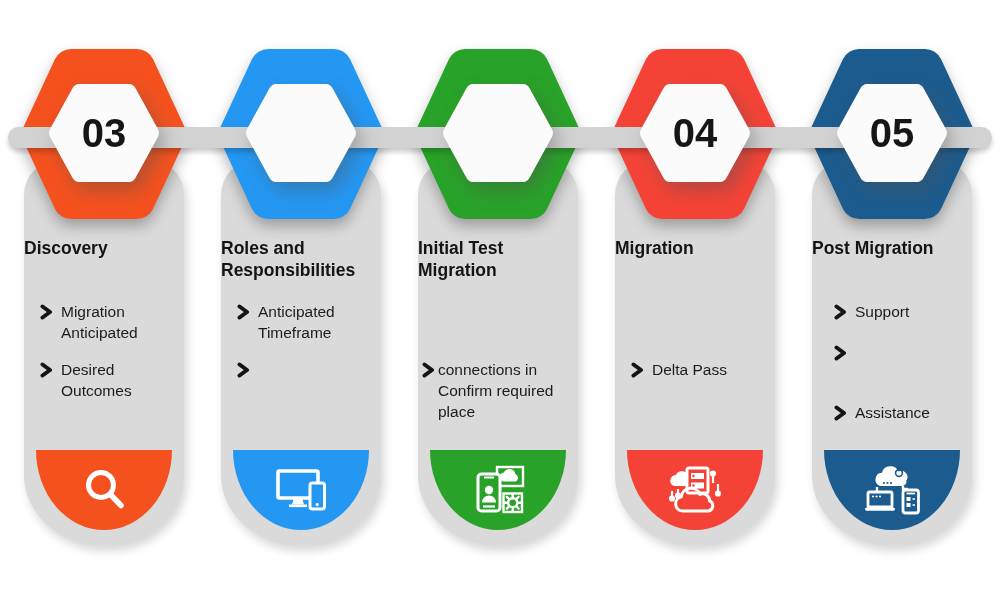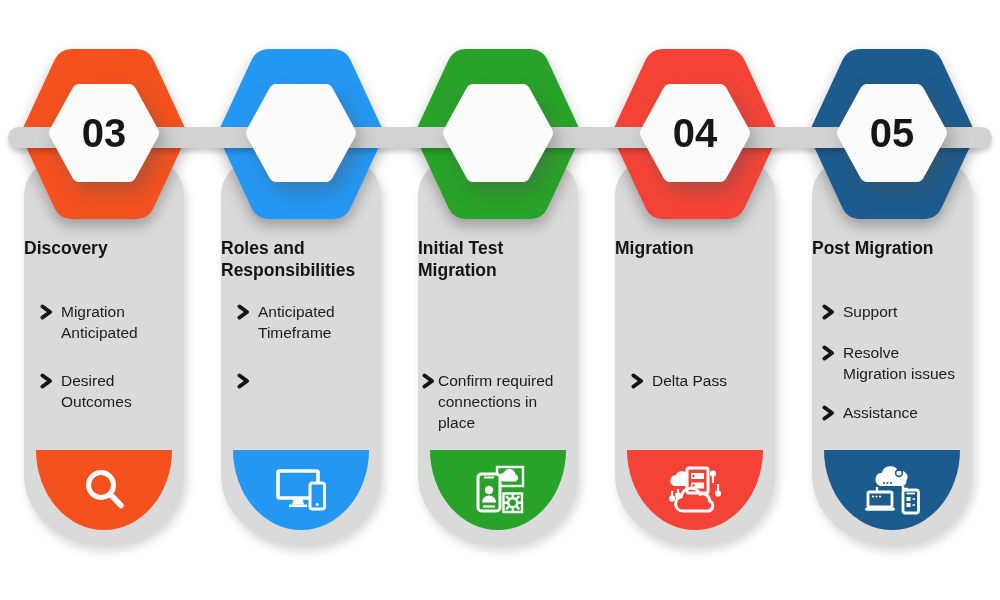--- a/index.html
+++ b/index.html
@@ -22,24 +22,24 @@
   .hexw{position:absolute;left:26px;top:84px;z-index:4;filter:drop-shadow(6px 9px 9px rgba(80,80,80,0.38));}
   .num{position:absolute;left:26px;top:84px;width:112px;height:98px;z-index:5;
        display:flex;align-items:center;justify-content:center;
        font-size:40px;font-weight:700;color:#161616;}
 
   .title{position:absolute;left:2px;top:237px;width:160px;text-align:left;z-index:2;
          font-size:17.5px;font-weight:700;line-height:22px;color:#141414;}
 
   .bullet{position:absolute;left:18px;right:0;display:flex;align-items:flex-start;z-index:2;
           font-size:15.5px;line-height:21px;color:#1c1c1c;}
-  .b1{top:301px}.b2{top:370px}.b3{top:402px}
+  .b1{top:301px}.b2{top:359px}.b3{top:402px}
   .s4 .b2{top:342px}.s4 .b3{top:402px}
   .s2 .bullet{left:6px}
-  .s4 .bullet{left:12px}
+  .s4 .bullet{left:24px}
   .chev{flex:0 0 auto;margin:3px 8px 0 0;}
   .s2 .chev{margin-right:3px;}
   .blines div{display:block;}
 
   .bowl{position:absolute;left:14px;top:450px;width:136px;height:80px;z-index:2;
         border-radius:0 0 68px 68px / 0 0 80px 80px;
         display:flex;align-items:center;justify-content:center;}
 </style>
 </head>
 <body>
@@ -128,22 +128,22 @@
     <div class="card"></div>
     <div class="title">
       <div>Initial Test</div>
         <div>Migration</div>
     </div>
     <div class="bullet b2">
       <svg class="chev" width="13" height="16" viewBox="0 0 13 16">
           <path d="M2.5 2.5 L10 8 L2.5 13.5" fill="none" stroke="#141414" stroke-width="4" stroke-linecap="round" stroke-linejoin="round"></path>
         </svg>
       <div class="blines">
-        <div>Confirm required</div>
-          <div>connections in</div>
+        <div>connections in</div>
+          <div>Confirm required</div>
           <div>place</div>
       </div>
     </div>
     <div class="bowl" style="background: rgb(40, 162, 40);">
       <svg width="56" height="50" viewBox="0 0 56 50">
         <rect x="27" y="2" width="26" height="19" fill="none" stroke="#fff" stroke-width="2.4"></rect>
         <path d="M33 16.5 a4.6 4.6 0 0 1 .9,-9 a6 6 0 0 1 11.4,1.4 a4.2 4.2 0 0 1 .5,7.6 z" fill="#fff"></path>
         <rect x="8" y="9" width="22" height="37" rx="3.5" stroke="#fff" stroke-width="3" fill="#28a228"></rect>
         <line x1="14" y1="12.5" x2="24" y2="12.5" stroke="#fff" stroke-width="2"></line>
         <circle cx="19" cy="25" r="4.2" fill="#fff"></circle>
@@ -226,24 +226,20 @@
           <path d="M2.5 2.5 L10 8 L2.5 13.5" fill="none" stroke="#141414" stroke-width="4" stroke-linecap="round" stroke-linejoin="round"></path>
         </svg>
       <div class="blines">
         <div>Support</div>
       </div>
     </div>
     <div class="bullet b2">
       <svg class="chev" width="13" height="16" viewBox="0 0 13 16">
           <path d="M2.5 2.5 L10 8 L2.5 13.5" fill="none" stroke="#141414" stroke-width="4" stroke-linecap="round" stroke-linejoin="round"></path>
         </svg>
-      <div class="blines">
-        <div>Resolve</div>
-          <div>Migration issues</div>
-      </div>
     </div>
     <div class="bullet b3">
       <svg class="chev" width="13" height="16" viewBox="0 0 13 16">
           <path d="M2.5 2.5 L10 8 L2.5 13.5" fill="none" stroke="#141414" stroke-width="4" stroke-linecap="round" stroke-linejoin="round"></path>
         </svg>
       <div class="blines">
         <div>Assistance</div>
       </div>
     </div>
     <div class="bowl" style="background: rgb(28, 91, 141);">

